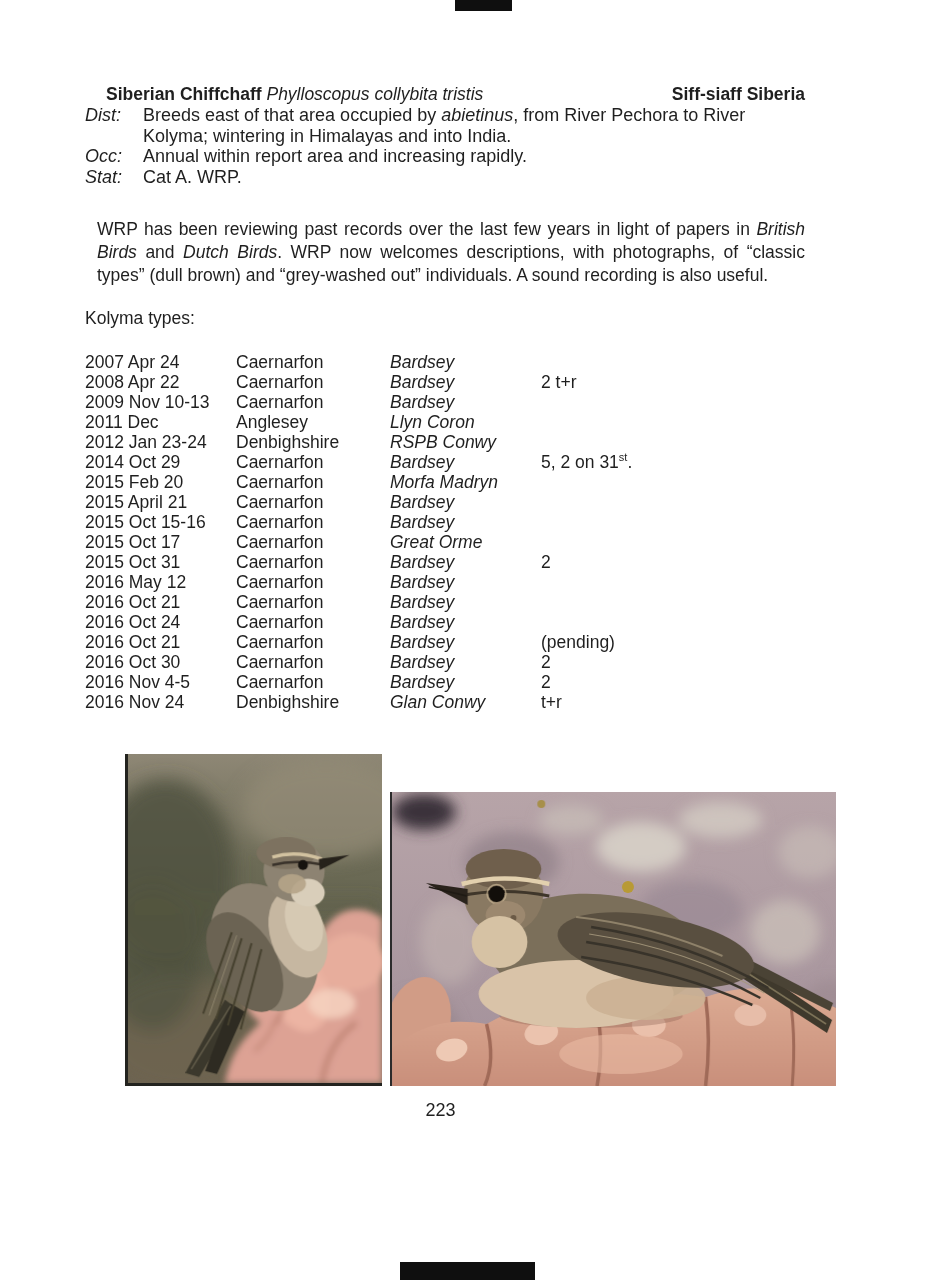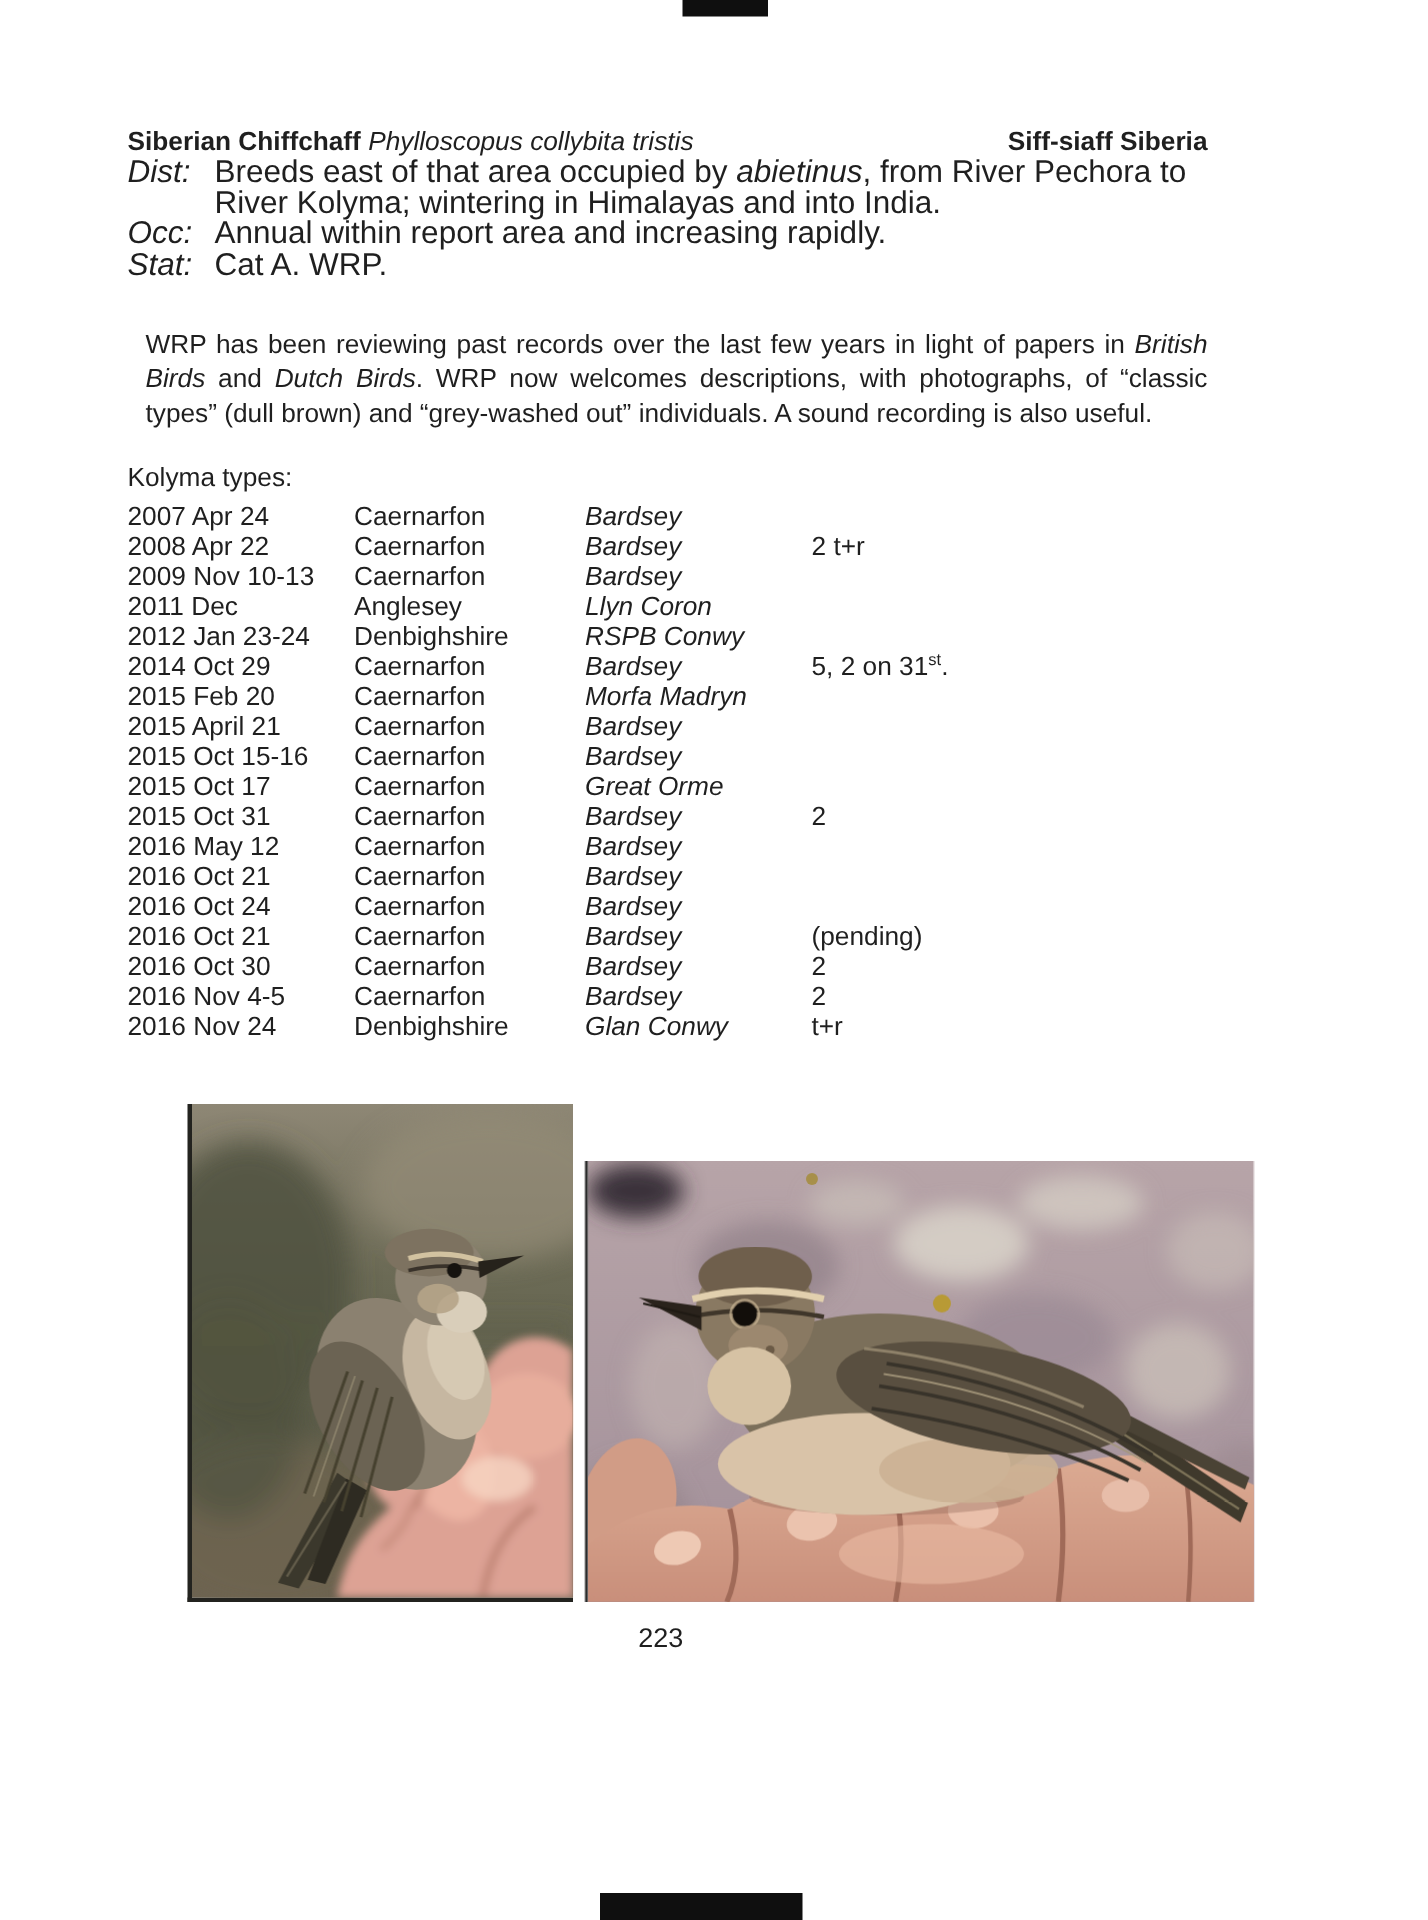--- a/index.html
+++ b/index.html
@@ -8,30 +8,30 @@
     background:#ffffff;
     font-family:"Liberation Sans","DejaVu Sans",sans-serif;
     color:#1f1f1f;
     -webkit-font-smoothing:antialiased;
   }
   .page{
     position:absolute;left:85px;top:84px;width:720px;
   }
   .title-row{display:flex;justify-content:space-between;align-items:baseline;line-height:21px;font-size:17.5px;}
   .title-left{white-space:nowrap;}
-  .b{font-weight:bold;}
+  .b{font-weight:bold;margin-left:21px;}
   .i{font-style:italic;}
-  .detail-row{display:flex;font-size:21px;line-height:20.5px;}
+  .detail-row{display:flex;font-size:18px;line-height:20.5px;}
   .dlabel{width:58px;font-style:italic;flex:none;}
   .dtext{flex:1;}
   .para{
     margin:31px 0 0 12px;font-size:17.5px;line-height:23px;text-align:justify;
   }
   .records-heading{margin-top:21px;font-size:17.5px;line-height:20.5px;}
-  .rtable{margin-top:5px;font-size:17.5px;}
+  .rtable{margin-top:23px;font-size:17.5px;}
   .trow{display:flex;height:20px;line-height:20px;white-space:nowrap;}
   .tcell.c0{width:151px;flex:none;}
   .tcell.c1{width:154px;flex:none;}
   .tcell.c2{width:151px;flex:none;font-style:italic;}
   .tcell.c3{flex:1;}
   sup{font-size:11px;line-height:0;vertical-align:super;}
   .photos{position:relative;margin-top:26px;height:332px;}
   .photo{position:absolute;display:block;}
   .photo-left{left:0;top:0;width:257px;height:332px;border-left:3px solid #23231f;border-bottom:3px solid #23231f;box-sizing:border-box;}
   .photo-right{left:265px;top:38px;width:446px;height:294px;border-left:2px solid #2b2b2b;box-sizing:border-box;}

